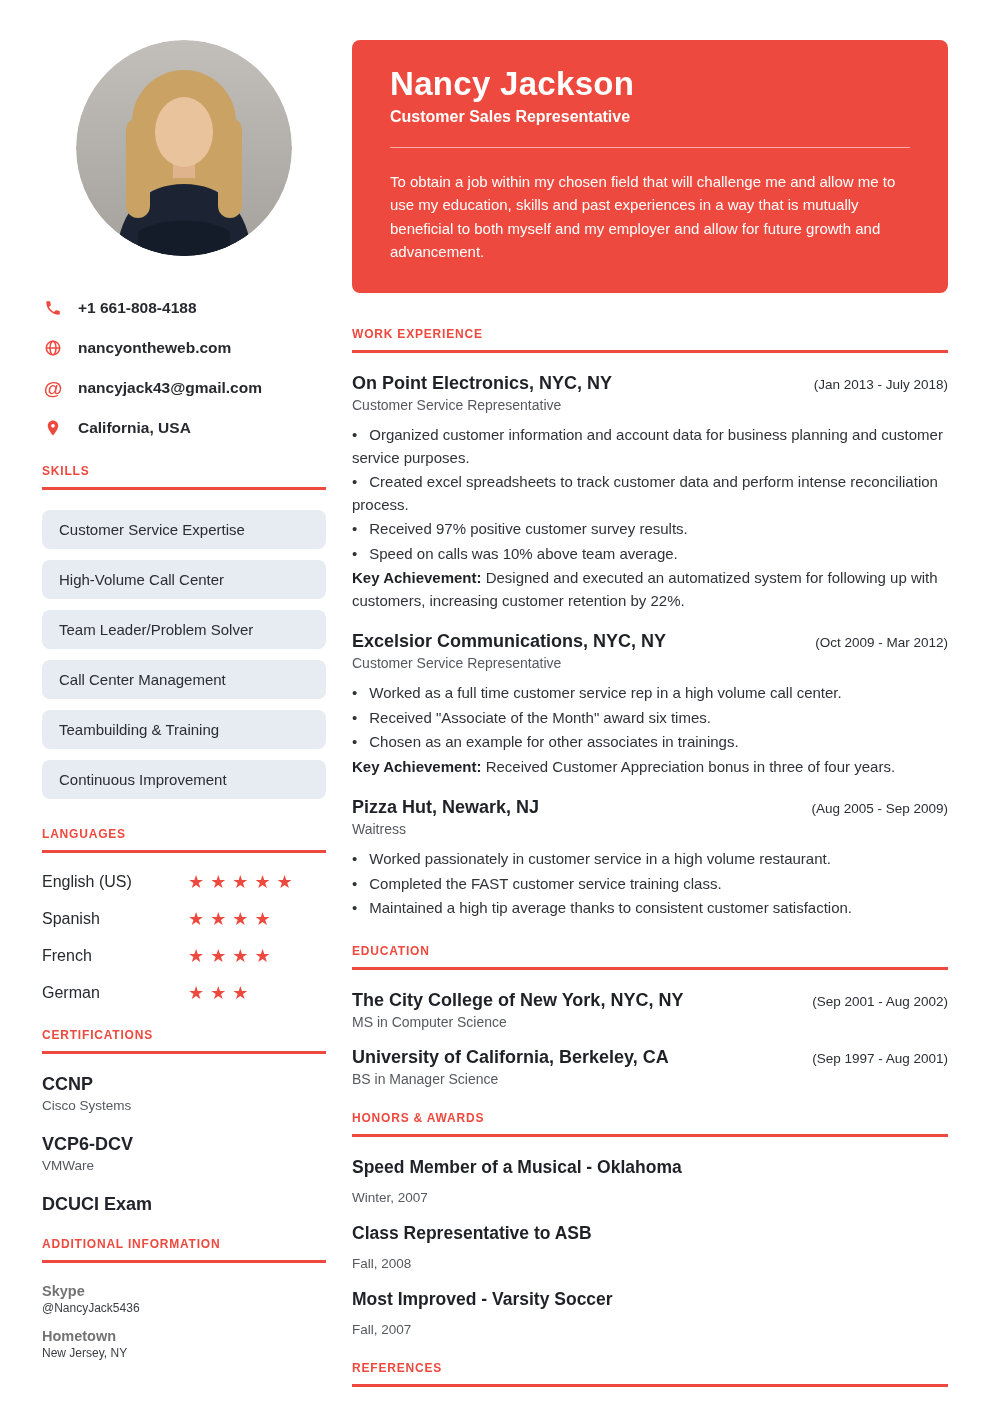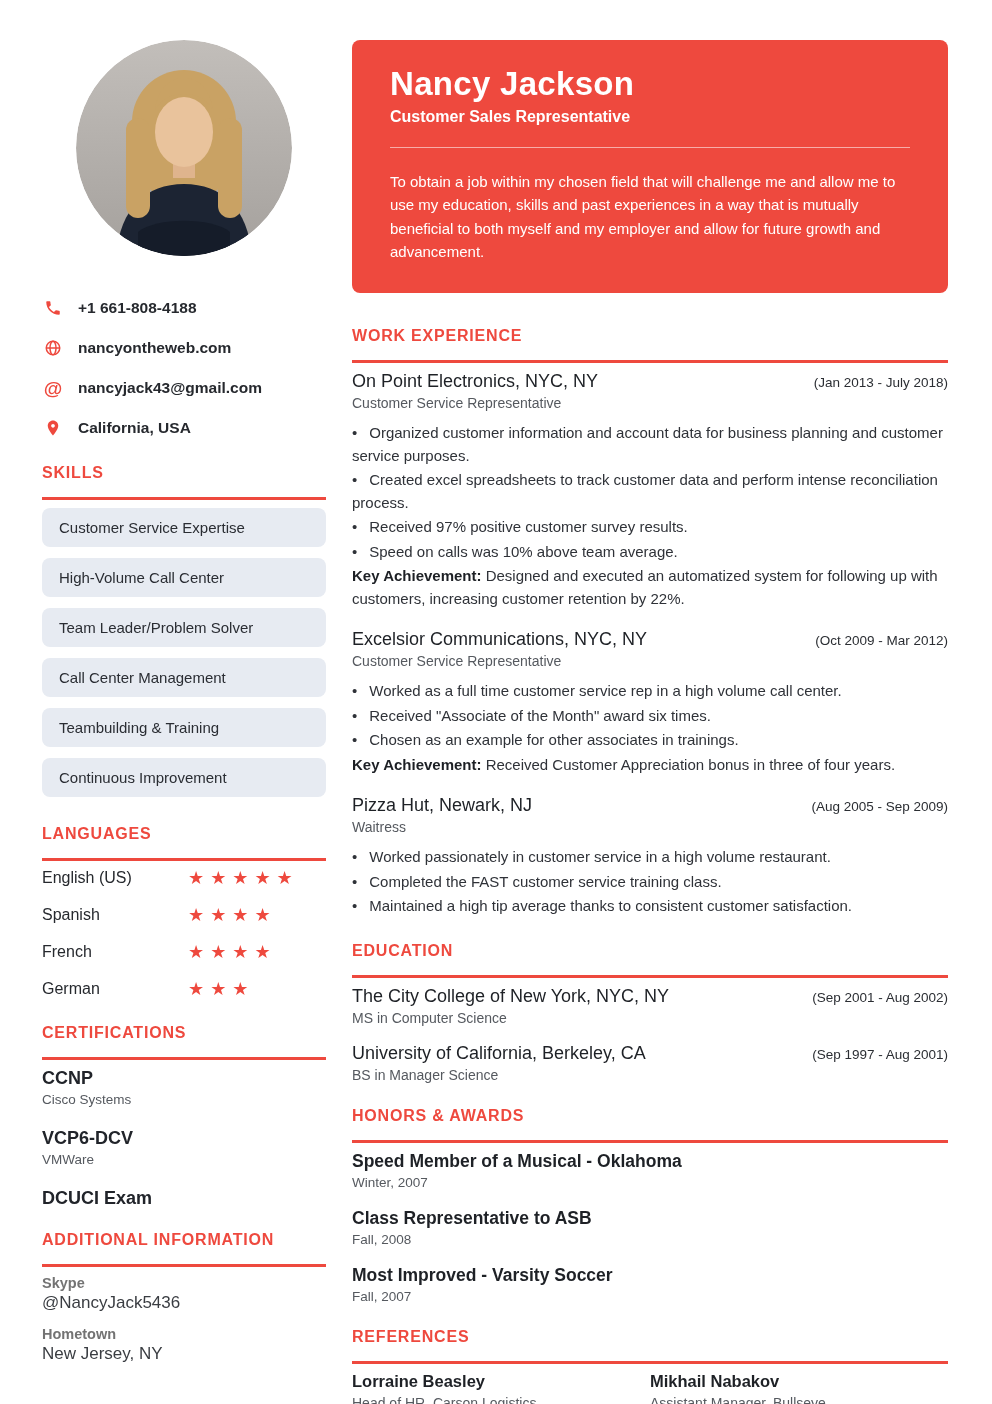--- a/index.html
+++ b/index.html
@@ -26,67 +26,67 @@
   .photo-wrap{width:216px;height:216px;margin:0 auto 42px;border-radius:50%;overflow:hidden;}
   .photo-wrap svg{display:block;width:100%;height:100%;}
   .contact{list-style:none;margin-bottom:26px;}
   .contact li{display:flex;align-items:center;margin-bottom:20px;}
   .cicon{width:22px;height:20px;margin-right:14px;display:inline-flex;align-items:center;justify-content:center;flex-shrink:0;}
   .cicon svg{width:18px;height:18px;fill:var(--accent);}
   .cicon.globe svg{fill:none;stroke:var(--accent);stroke-width:2;}
   .at-glyph{font-size:19px;font-weight:700;color:var(--accent);line-height:1;}
   .contact .ctext{font-size:15.5px;color:#26292e;font-weight:bold;}
   .sec-title{
-    font-size:16px;font-weight:700;color:var(--accent);
-    letter-spacing:.8px;padding-bottom:15px;
-    border-bottom:3px solid var(--accent);margin-bottom:8px;
+    font-size:12px;font-weight:700;color:var(--accent);
+    letter-spacing:.8px;padding-bottom:9px;
+    border-bottom:3px solid var(--accent);margin-bottom:20px;
   }
   .skills{list-style:none;margin-bottom:28px;}
   .skills li{
     background:var(--pill);border-radius:8px;
     padding:11px 17px;margin-bottom:11px;
     font-size:15px;color:#2a2d33;
   }
   .langs{list-style:none;margin-bottom:26px;}
   .langs li{display:flex;align-items:center;margin-bottom:19px;}
   .lang-name{width:146px;font-size:16px;color:#26292e;}
   .stars{color:var(--accent);font-size:18px;letter-spacing:6px;line-height:1;}
   .certs{list-style:none;margin-bottom:22px;}
   .certs li{margin-bottom:21px;}
   .cert-name{font-size:18px;font-weight:700;color:var(--ink);}
   .cert-org{font-size:13.5px;color:var(--sub);margin-top:3px;}
   .addl{list-style:none;}
   .addl li{margin-bottom:13px;}
   .addl-label{font-size:14.5px;font-weight:700;color:#737373;}
-  .addl-value{font-size:17px;color:#3a3d42;margin-top:2px;}
+  .addl-value{font-size:12px;color:#3a3d42;margin-top:2px;}
   
   .right{flex:1;min-width:0;}
   .hero{
     background:var(--accent);border-radius:8px;color:#fff;
     padding:25px 38px 30px;margin-bottom:34px;
   }
   .hero h1{font-size:33px;font-weight:700;letter-spacing:.3px;}
   .hero .role-line{font-size:16px;font-weight:700;margin-top:5px;}
   .hero .divider{border:none;border-top:1px solid rgba(255,255,255,.55);margin:21px 0 22px;}
   .hero .objective{font-size:15px;line-height:1.55;}
   .msec{margin-bottom:24px;}
   .job{margin-bottom:19px;}
   .head-row{display:flex;justify-content:space-between;align-items:baseline;}
-  .head-row h3{font-size:18px;font-weight:400;color:#1e2126;}
+  .head-row h3{font-size:18px;font-weight:700;color:#1e2126;}
   .dates{font-size:13.5px;color:#2b2e33;white-space:nowrap;margin-left:16px;}
   .subrole{font-size:14px;color:var(--sub);margin:3px 0 11px;}
   .bullets{list-style:none;}
   .bullets li{font-size:15px;color:var(--body);line-height:1.5;margin-bottom:2px;}
   .dot{margin-right:12px;}
   .key{font-size:15px;color:var(--body);line-height:1.5;margin-top:1px;}
   .key strong{color:#1d2025;}
   .edu{margin-bottom:17px;}
   .honor{margin-bottom:18px;}
   .honor h3{font-size:17.5px;font-weight:700;color:#1e2126;}
-  .honor .hdate{font-size:13.5px;color:var(--sub);margin-top:3px;}
+  .honor .hdate{font-size:13.5px;color:var(--sub);margin-top:12px;}
   .refs{display:flex;}
   .ref{width:50%;}
   .ref .rname{font-size:16.5px;font-weight:700;color:#1e2126;}
   .ref .rrole{font-size:14px;color:var(--sub);margin-top:4px;}
 </style>
 </head>
 <body>
 
 <div class="page">
 

